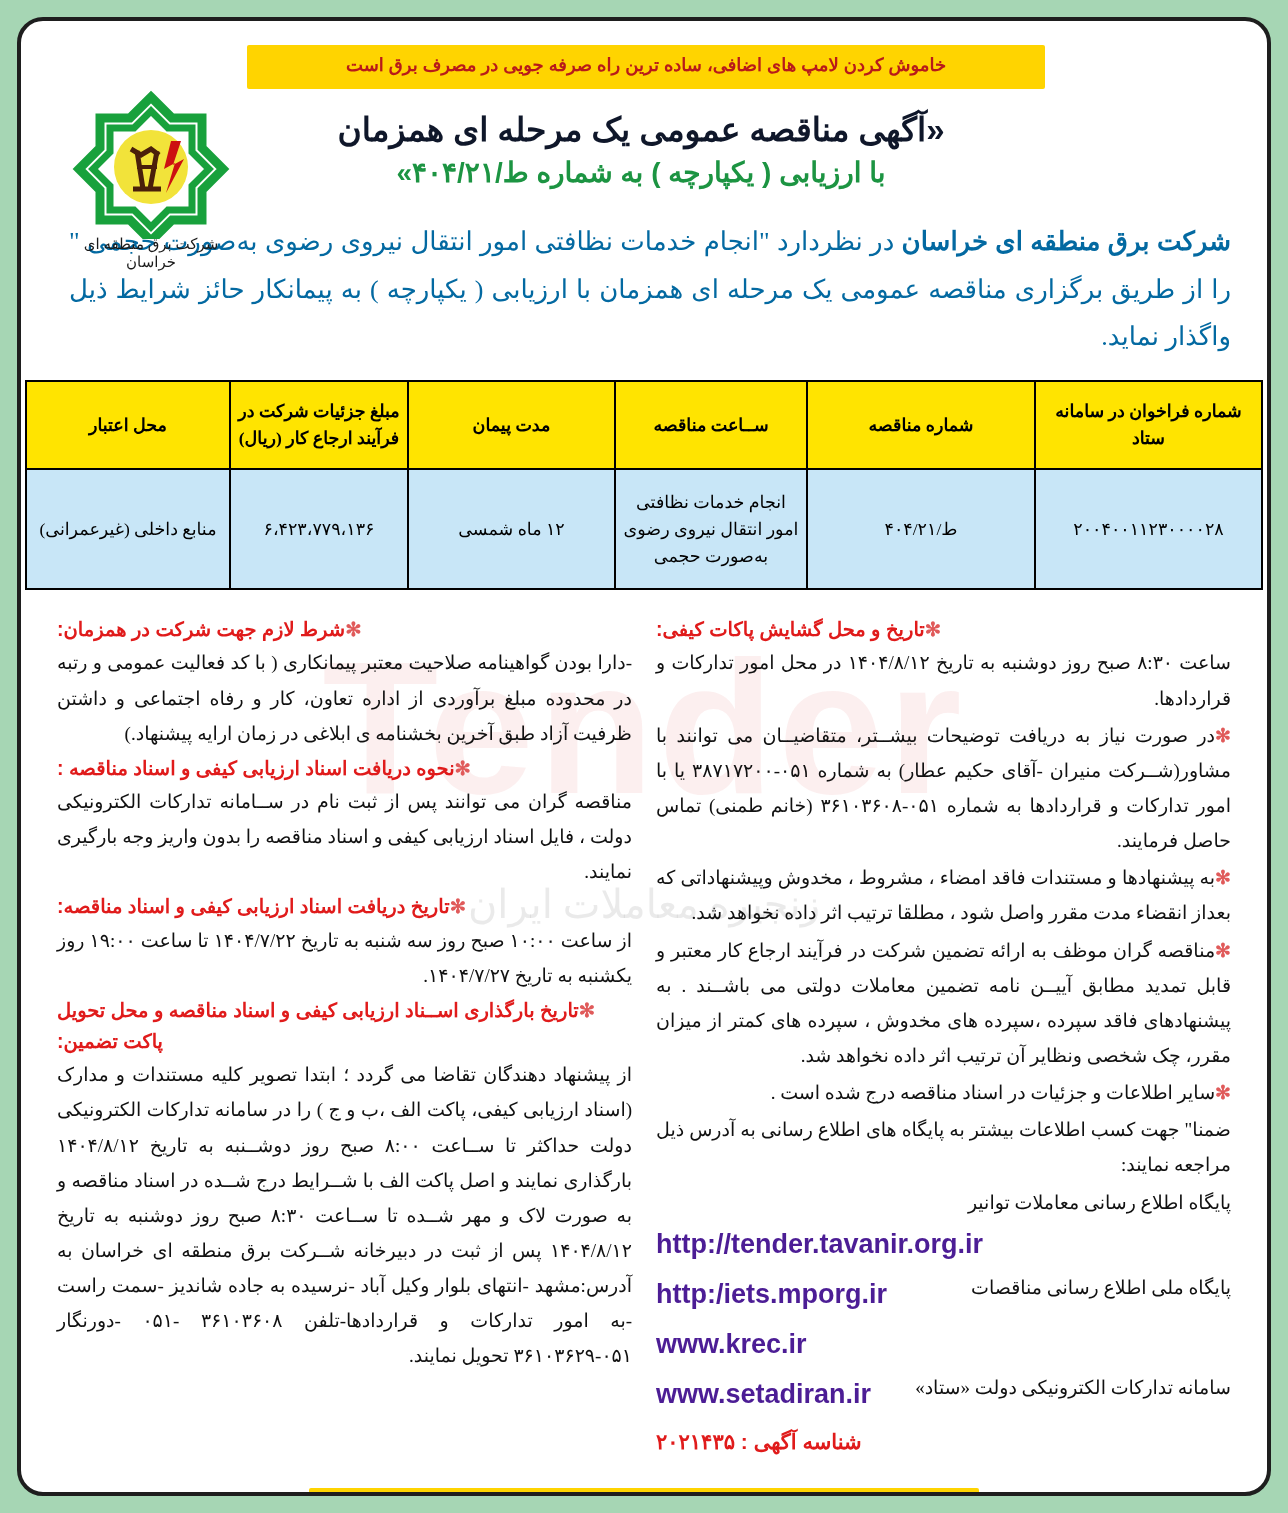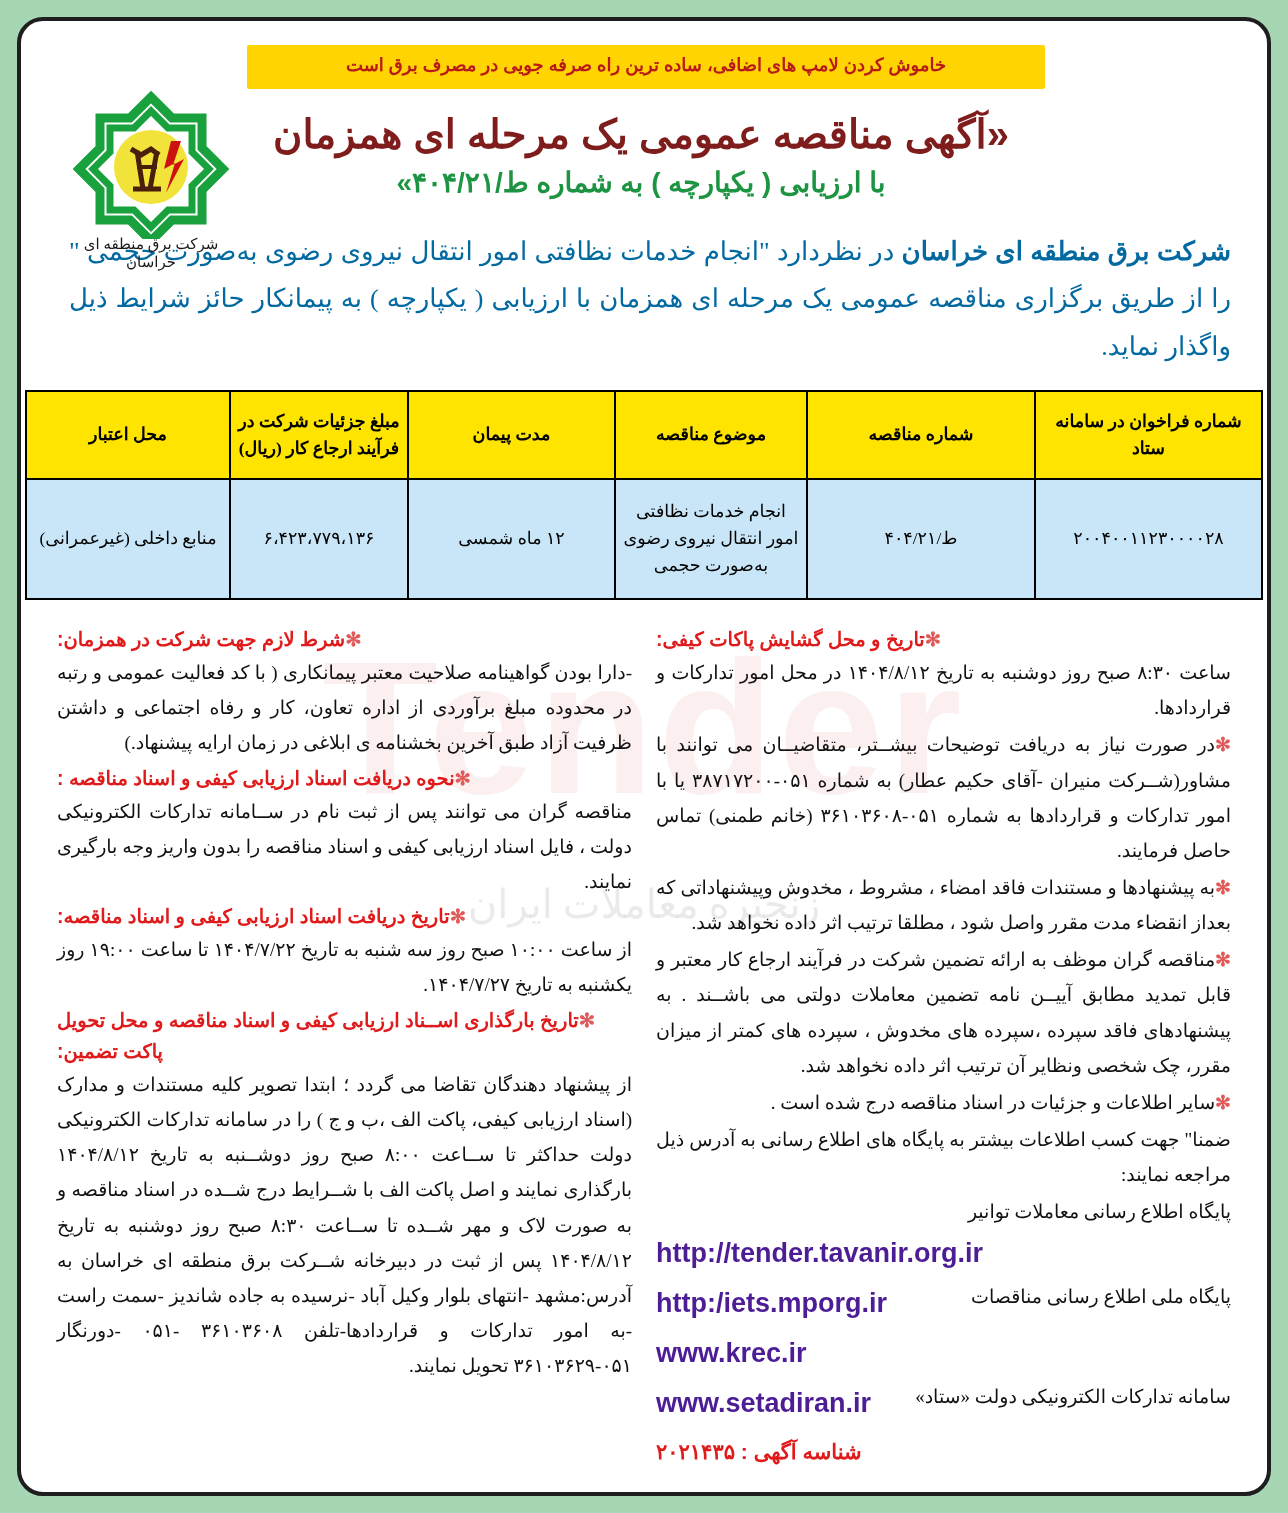--- a/index.html
+++ b/index.html
@@ -62,22 +62,22 @@
     line-height:1.1;
     border-radius:2px;
   }
   .title-wrap{
     margin:18px 236px 0 230px;
     text-align:center;
   }
   .title-1{
     font-family:"Liberation Sans",sans-serif;
     font-weight:bold;
-    font-size:40px;
-    color:#7f1d1d;
+    font-size:33px;
+    color:#0f172a;
     line-height:1.38;
     letter-spacing:-0.5px;
   }
   .title-2{
     font-family:"Liberation Sans",sans-serif;
     font-weight:bold;
     font-size:28px;
     color:#1c9442;
     line-height:1.5;
     letter-spacing:-0.5px;
@@ -232,21 +232,21 @@
 
     <div class="intro">
       <b>شرکت برق منطقه ای خراسان</b><span> در نظردارد "انجام خدمات نظافتی امور انتقال نیروی رضوی به‌صورت حجمی " را از طریق برگزاری مناقصه عمومی یک مرحله ای همزمان با ارزیابی ( یکپارچه ) به پیمانکار حائز شرایط ذیل واگذار نماید.</span>
     </div>
 
     <table class="tender">
       <thead>
         <tr>
           <th class="col1">شماره فراخوان در سامانه ستاد</th>
           <th class="col2">شماره مناقصه</th>
-          <th class="col3">موضوع مناقصه</th>
+          <th class="col3">ســاعت مناقصه</th>
           <th class="col4">مدت پیمان</th>
           <th class="col5">مبلغ جزئیات شرکت در فرآیند ارجاع کار (ریال)</th>
           <th class="col6">محل اعتبار</th>
         </tr>
       </thead>
       <tbody>
         <tr>
           <td>۲۰۰۴۰۰۱۱۲۳۰۰۰۰۲۸</td>
           <td>ط/۴۰۴/۲۱</td>
           <td>انجام خدمات نظافتی امور انتقال نیروی رضوی به‌صورت حجمی</td>

